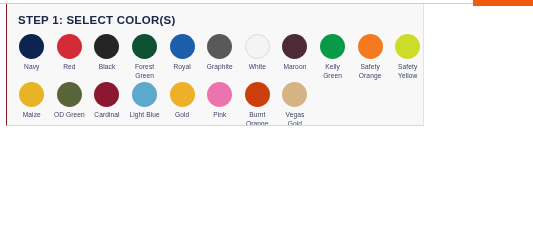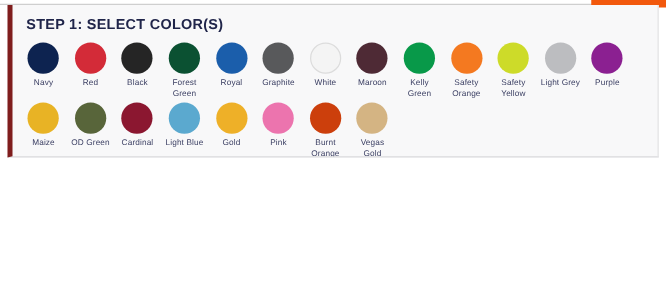--- a/index.html
+++ b/index.html
@@ -39,25 +39,25 @@
     left: 473px;
     width: 60px;
     height: 6px;
     background: #f2590d;
   }
 
   .panel {
     position: absolute;
     top: 4px;
     left: 6px;
-    width: 521px;
+    width: 418px;
     height: 122px;
     box-sizing: border-box;
     background: #f8f8f9;
-    border-left: 4px solid #7f1d1d;
+    border-left: 1px solid #7f1d1d;
     border-right: 1px solid #e3e3e5;
     border-bottom: 1px solid #d9d9dc;
     border-top: none;
     overflow: hidden;
   }
 
   .panel-title {
     margin: 9px 0 0 11px;
     font-size: 11.5px;
     font-weight: bold;

